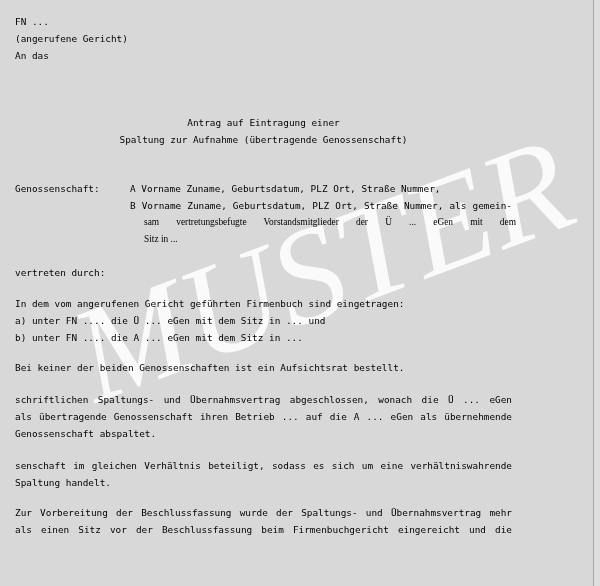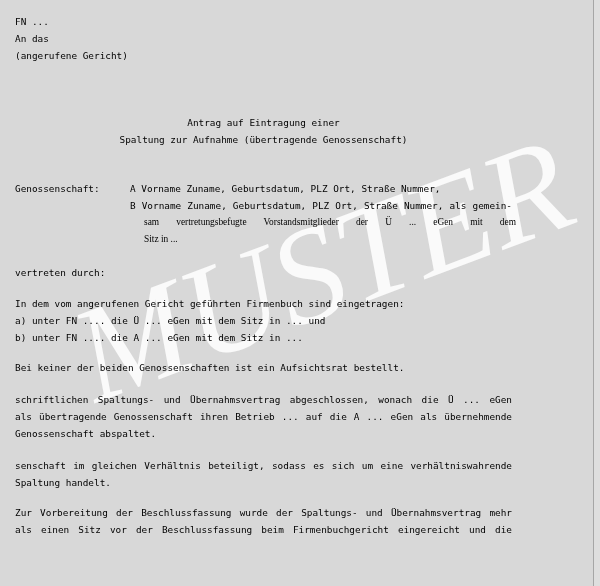--- a/index.html
+++ b/index.html
@@ -71,22 +71,22 @@
 <body>
 
 <div class="page">
 
   <div class="watermark">MUSTER</div>
 
   <div class="content">
 
     <div class="fn line">FN ...</div>
 
+    <div class="line col">(angerufene Gericht)</div>
     <div class="line col">An das</div>
-    <div class="line col">(angerufene Gericht)</div>
 
     <div class="title">
       <div class="line b">Antrag auf Eintragung einer</div>
       <div class="line b">Spaltung zur Aufnahme (übertragende Genossenschaft)</div>
     </div>
 
     <div class="applicants-row">
       <div class="app-label line">Genossenschaft:</div>
       <div class="app-content">
         <div class="line">A Vorname Zuname, Geburtsdatum, PLZ Ort, Straße Nummer,</div>

